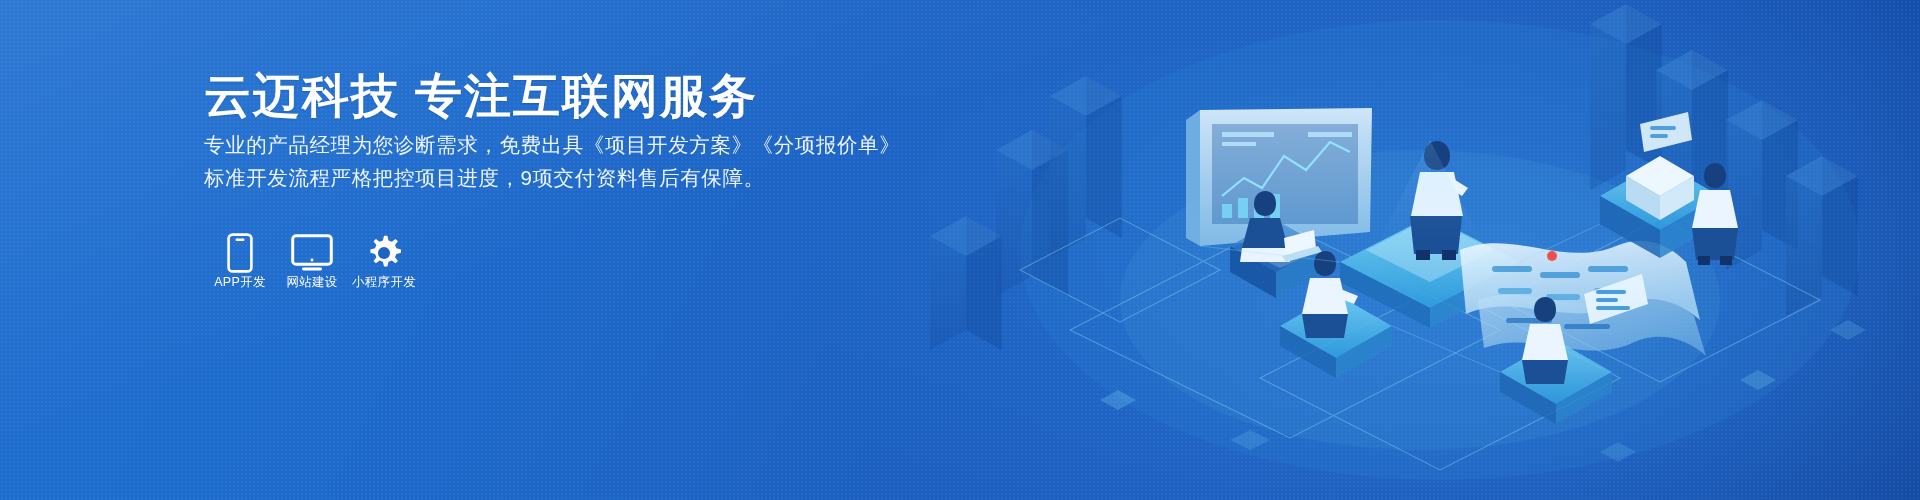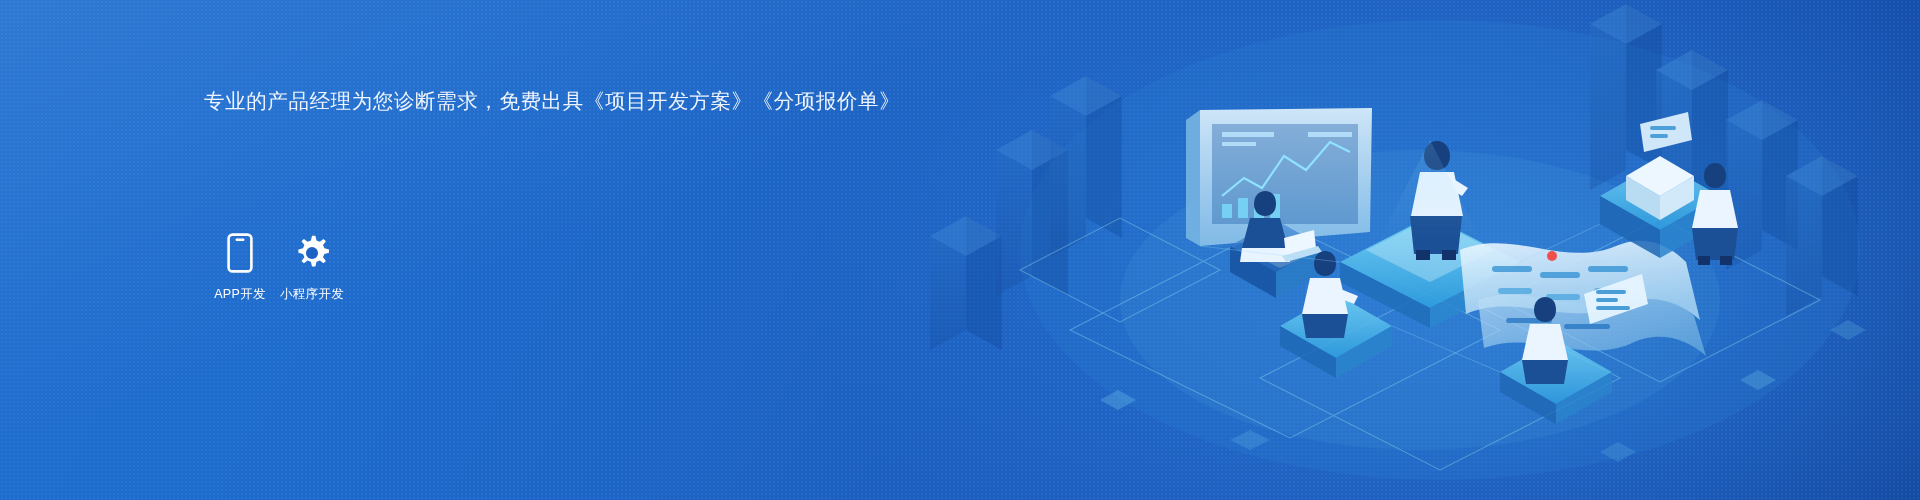--- a/index.html
+++ b/index.html
@@ -41,21 +41,21 @@
   }
   .headline {
     color: #ffffff;
     font-size: 47px;
     font-weight: bold;
     letter-spacing: 2px;
     line-height: 1.28;
     white-space: nowrap;
     text-shadow: 0 1px 2px rgba(8,40,90,0.18);
   }
-  .subline-wrap { margin-top: 18px; }
+  .subline-wrap { margin-top: 2px; }
   .subline {
     color: #eef4fd;
     font-size: 20.5px;
     line-height: 33px;
     letter-spacing: 0.6px;
     white-space: nowrap;
   }
 
   
   .services {
@@ -71,21 +71,20 @@
     flex-direction: column;
     align-items: center;
     cursor: pointer;
   }
   .svc-ico {
     height: 42px;
     display:flex; align-items:center; justify-content:center;
   }
   .svc-ico svg { display:block; }
   .svc-label {
-    margin-top: 12px;
     color: #ffffff;
     font-size: 12.5px;
     letter-spacing: 0.3px;
     white-space: nowrap;
     text-align: right;
   }
 
   
   .illo {
     position:absolute;
@@ -348,40 +347,52 @@
 
       <g stroke="#9adcf6" stroke-width="1" fill="none" opacity="0.30">
         <path d="M300 246 L440 262"></path>
         <path d="M620 262 L700 224"></path>
         <path d="M492 326 L600 372"></path>
       </g>
     </svg>
   </div>
 
   <div class="content">
+    <h1 class="headline">云迈科技 专注互联网服务</h1>
 
     <div class="subline-wrap">
       <div class="subline">专业的产品经理为您诊断需求，免费出具《项目开发方案》《分项报价单》</div>
+      <div class="subline">标准开发流程严格把控项目进度，9项交付资料售后有保障。</div>
     </div>
   </div>
 
   <div class="services">
 
     <div class="svc">
       <span class="svc-ico">
         <svg width="26" height="40" viewBox="0 0 26 40" xmlns="http://www.w3.org/2000/svg">
           <rect x="1.6" y="1.6" width="22.8" height="36.8" rx="4" ry="4" fill="none" stroke="#ffffff" stroke-width="2.6"></rect>
           <rect x="8.5" y="5.6" width="9" height="2.4" rx="1.2" fill="#ffffff"></rect>
         </svg>
       </span>
       <span class="svc-label">APP开发</span>
     </div>
 
 
 
+    <div class="svc">
+      <span class="svc-ico">
+        <svg width="42" height="38" viewBox="0 0 42 38" xmlns="http://www.w3.org/2000/svg">
+          <rect x="1.7" y="1.7" width="38.6" height="28.6" rx="3.4" ry="3.4" fill="none" stroke="#ffffff" stroke-width="3"></rect>
+          <circle cx="21" cy="26" r="1.4" fill="#ffffff"></circle>
+          <rect x="11" y="33.6" width="20" height="2.8" rx="1.4" fill="#ffffff"></rect>
+        </svg>
+      </span>
+      <span class="svc-label">网站建设</span>
+    </div>
 
     <div class="svc">
       <span class="svc-ico">
         <svg width="40" height="40" viewBox="0 0 40 40" xmlns="http://www.w3.org/2000/svg">
           <path d="M20 0.8
                    l3.4 0 l1.1 4.6 l3.3 1.4 l3.7 -2.9 l2.4 2.4 l-2.9 3.7 l1.4 3.3 l4.6 1.1
                    l0 3.4 l-4.6 1.1 l-1.4 3.3 l2.9 3.7 l-2.4 2.4 l-3.7 -2.9 l-3.3 1.4
                    l-1.1 4.6 l-3.4 0 l-1.1 -4.6 l-3.3 -1.4 l-3.7 2.9 l-2.4 -2.4 l2.9 -3.7
                    l-1.4 -3.3 l-4.6 -1.1 l0 -3.4 l4.6 -1.1 l1.4 -3.3 l-2.9 -3.7 l2.4 -2.4
                    l3.7 2.9 l3.3 -1.4 Z" fill="#ffffff" transform="translate(0,2) scale(1.0)"></path>

